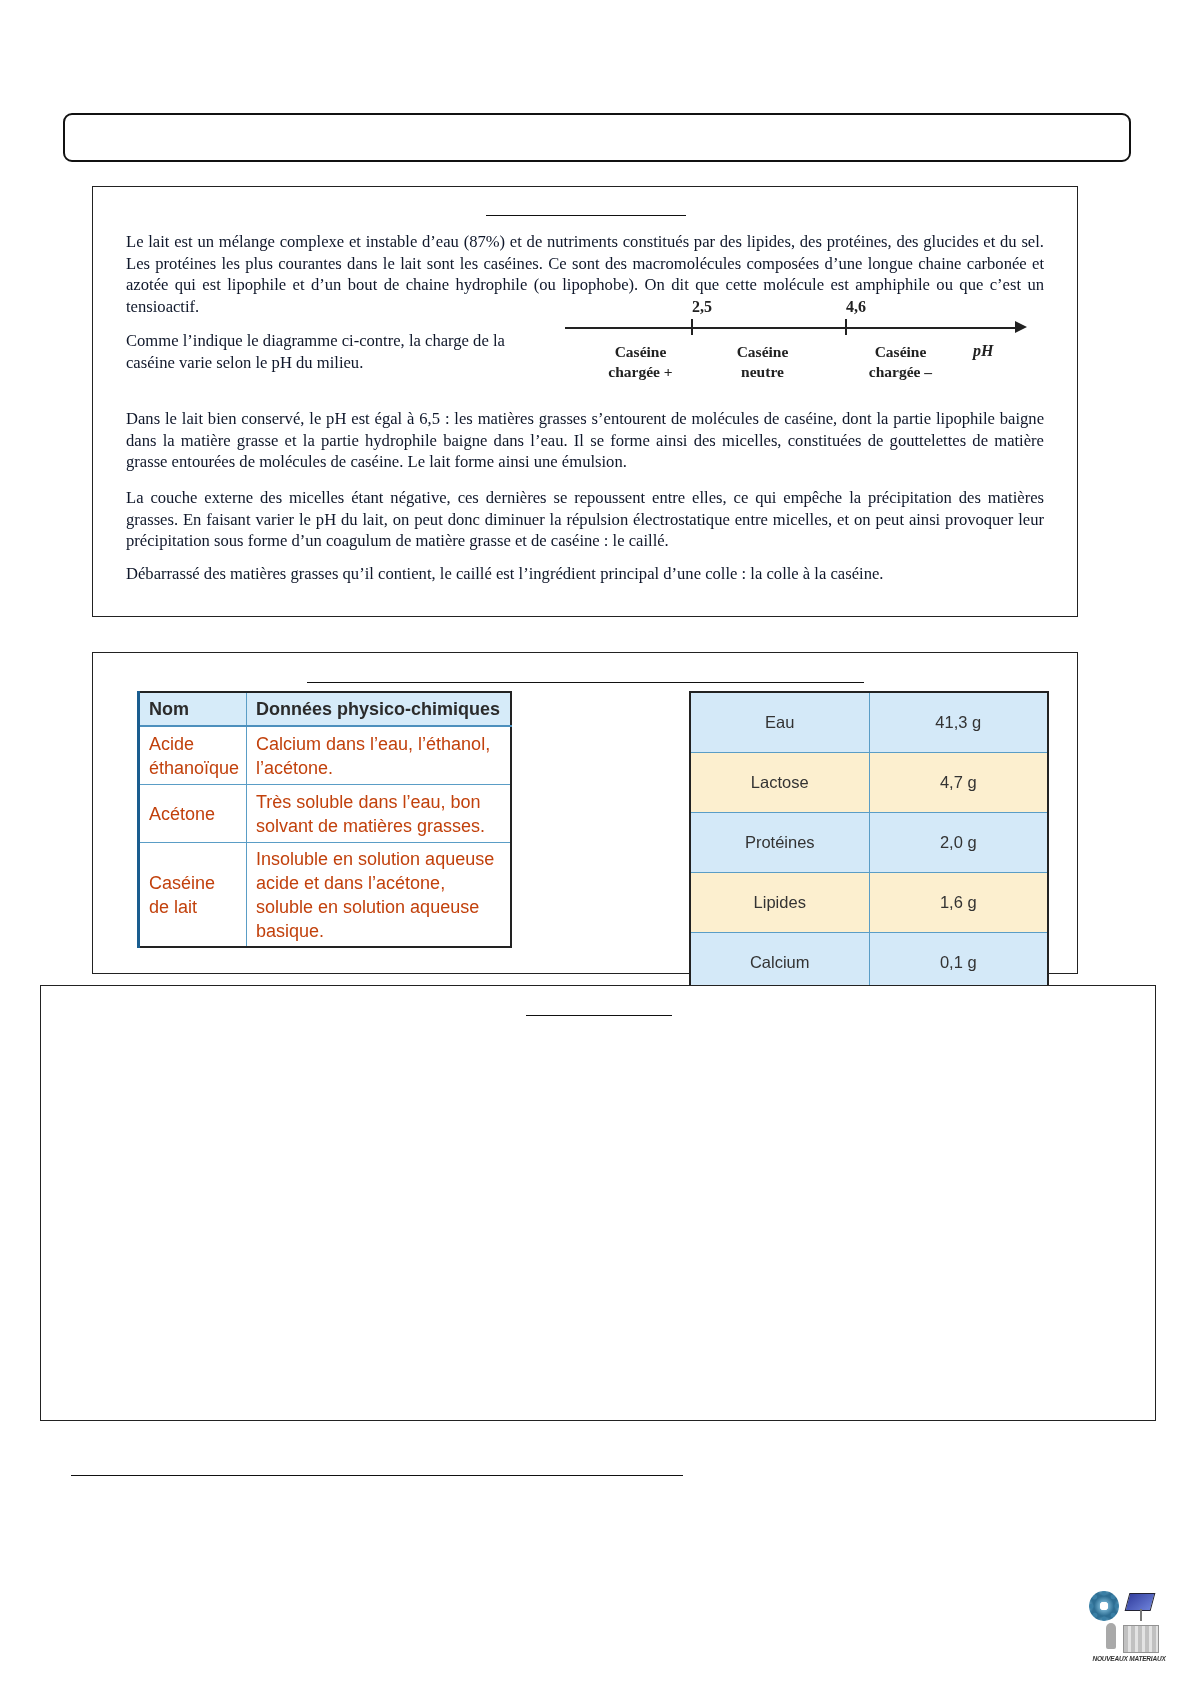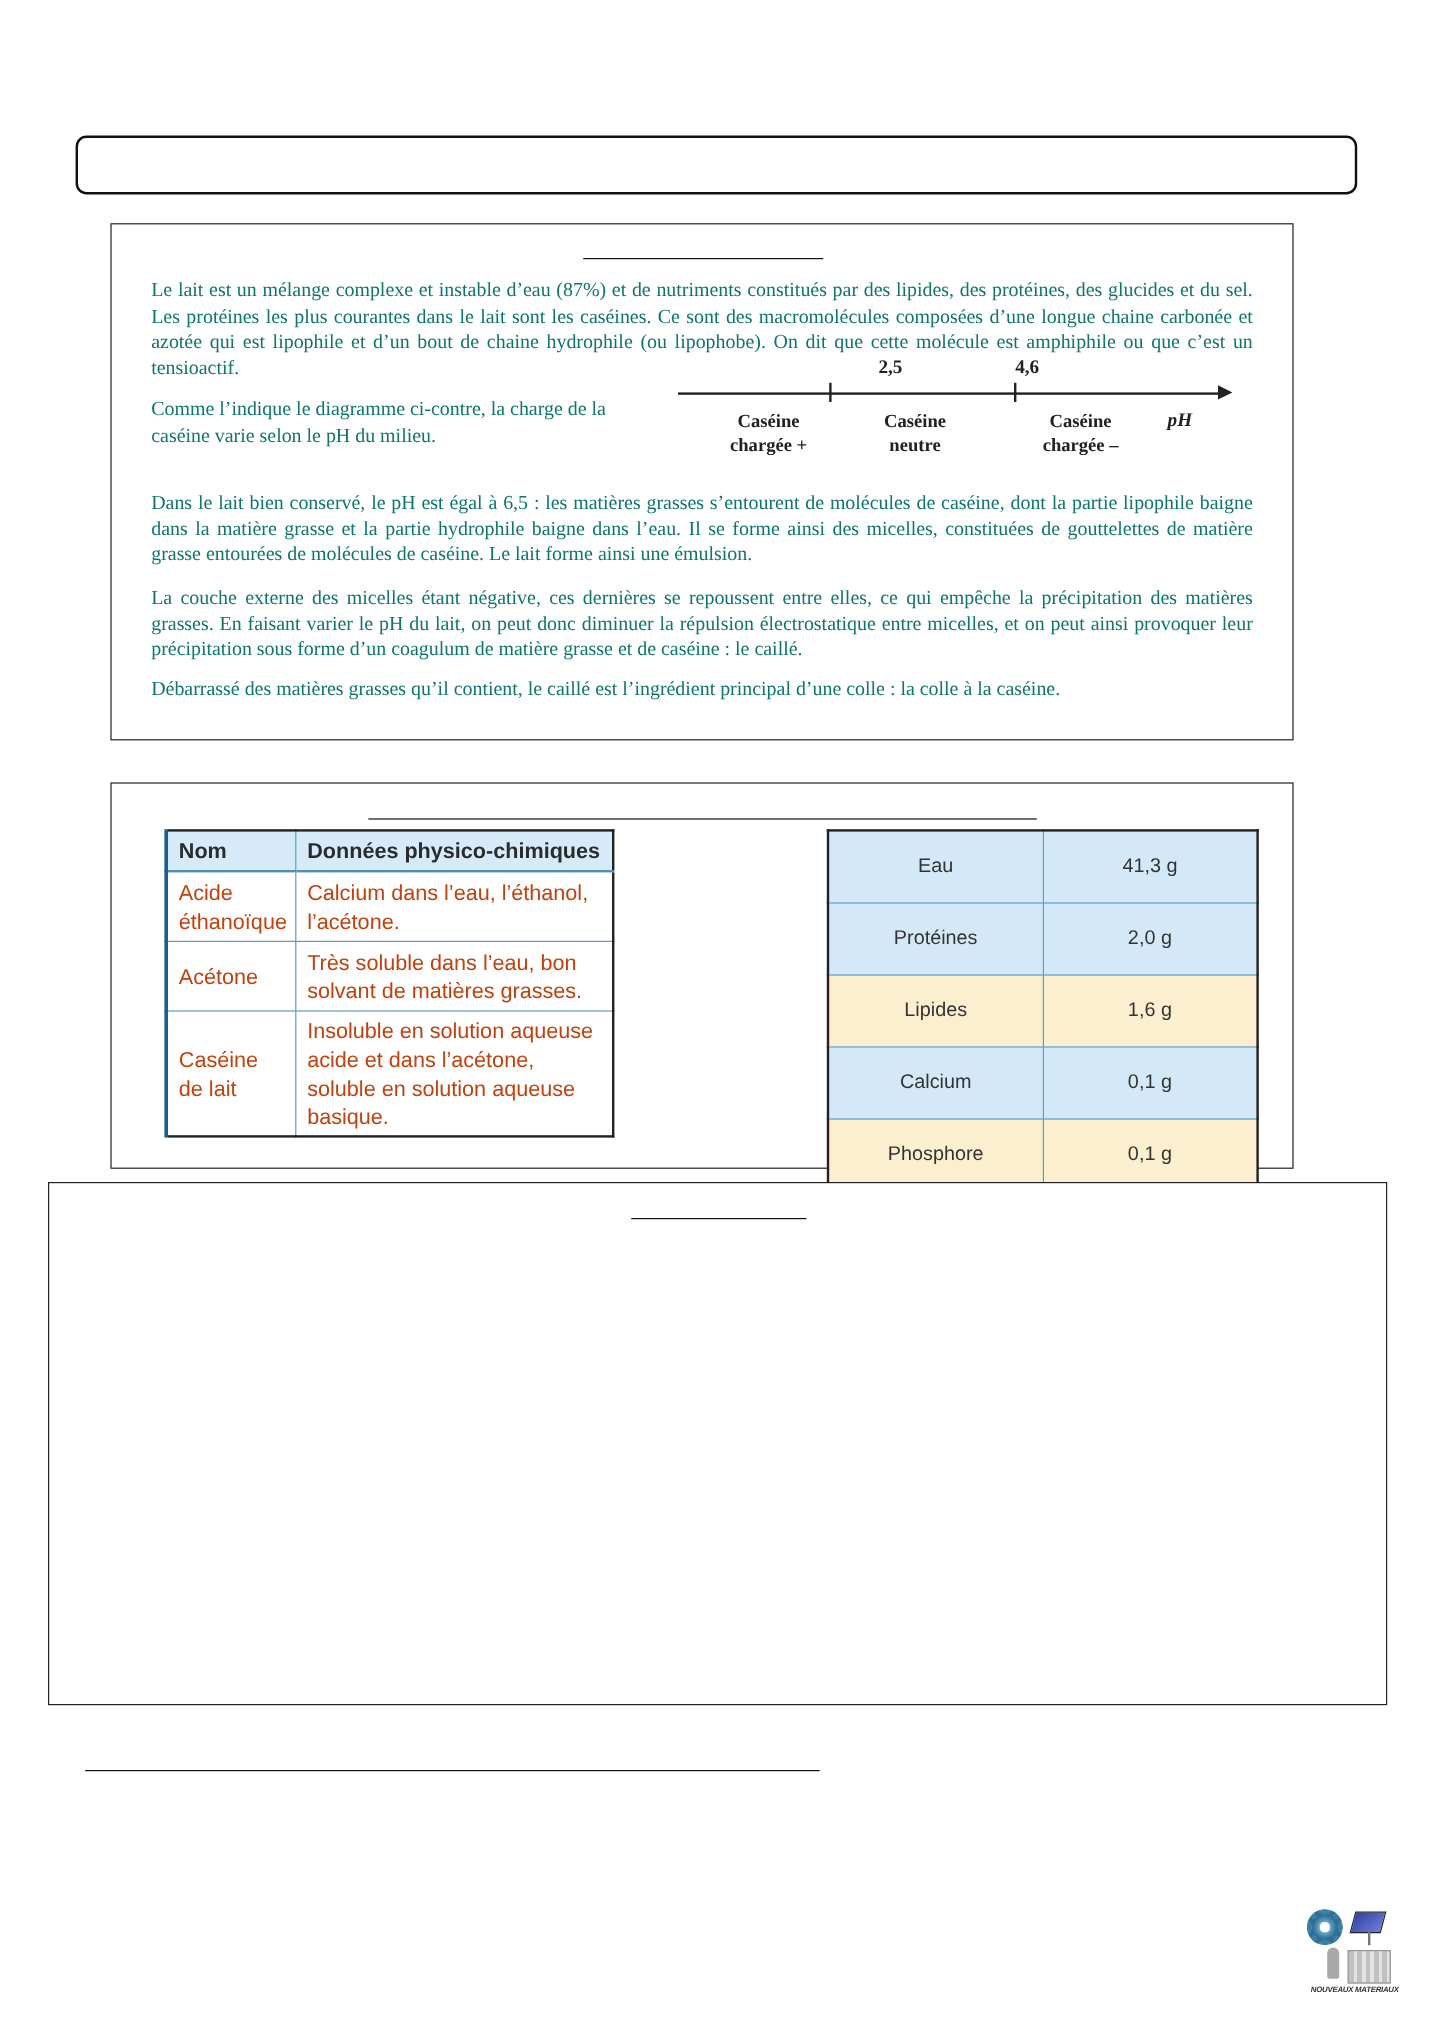--- a/index.html
+++ b/index.html
@@ -10,21 +10,21 @@
     .doc-box { position: absolute; border: 1.5px solid #222; box-sizing: border-box; background: #fff; }
     #doc1 { left: 92px; top: 186px; width: 986px; height: 431px; }
     #doc2 { left: 92px; top: 652px; width: 986px; height: 322px; }
     #doc3 { left: 40px; top: 985px; width: 1116px; height: 436px; }
 
     .heading-line { position: absolute; height: 0; border-top: 1.5px solid #111; }
     #doc1 .heading-line { left: 393px; top: 28px; width: 200px; }
     #doc2 .heading-line { left: 214px; top: 29px; width: 557px; }
     #doc3 .heading-line { left: 485px; top: 29px; width: 146px; }
 
-    .para { position: absolute; left: 33px; width: 918px; font-size: 16.6px; line-height: 21.5px; text-align: justify; margin: 0; color: #0f766e; }
+    .para { position: absolute; left: 33px; width: 918px; font-size: 16.6px; line-height: 21.5px; text-align: justify; margin: 0; color: #0f172a; }
     #p1 { top: 44px; }
     #p2 { top: 143px; width: 400px; text-align: left; }
     #p3 { top: 221px; }
     #p4 { top: 300px; }
     #p5 { top: 376px; }
 
     .ph-diagram { position: absolute; left: 462px; top: 107px; width: 480px; height: 90px; }
     .ph-axis { position: absolute; left: 10px; top: 33px; width: 455px; height: 0; border-top: 2px solid #222; }
     .ph-arrow { position: absolute; left: 460px; top: 27px; width: 0; height: 0; border-left: 12px solid #222; border-top: 6px solid transparent; border-bottom: 6px solid transparent; }
     .ph-tick { position: absolute; top: 25px; width: 0; height: 16px; border-left: 2px solid #222; }
@@ -61,21 +61,21 @@
 <div class="doc-box" id="doc1">
   <div class="heading-line"></div>
   <p class="para" id="p1">Le lait est un mélange complexe et instable d’eau (87%) et de nutriments constitués par des lipides, des protéines, des glucides et du sel. Les protéines les plus courantes dans le lait sont les caséines. Ce sont des macromolécules composées d’une longue chaine carbonée et azotée qui est lipophile et d’un bout de chaine hydrophile (ou lipophobe). On dit que cette molécule est amphiphile ou que c’est un tensioactif.</p>
   <p class="para" id="p2">Comme l’indique le diagramme ci-contre, la charge de la caséine varie selon le pH du milieu.</p>
 
   <div class="ph-diagram">
     <div class="ph-axis"></div>
     <div class="ph-arrow"></div>
     <div class="ph-tick" style="left:136px;"></div>
     <div class="ph-tick" style="left:290px;"></div>
-    <span class="ph-tick-label" style="left:137px;margin-left:40px;">2,5</span>
+    <span class="ph-tick-label" style="left:137px;">2,5</span>
     <span class="ph-tick-label" style="left:291px;">4,6</span>
     <div class="ph-region" style="left:38px; width:95px;">
       <div>Caséine</div>
       <div>chargée +</div>
     </div>
     <div class="ph-region" style="left:160px; width:95px;">
       <div>Caséine</div>
       <div>neutre</div>
     </div>
     <div class="ph-region" style="left:298px; width:95px;">
@@ -113,20 +113,24 @@
     </tr>
   </tbody>
     </table>
 
   <table class="tbl" id="comp-table">
     <tbody>
         <tr class="blue">
       <td style="width:50%;">Eau</td>
       <td>41,3 g</td>
     </tr>
+    <tr class="cream">
+      <td>Lactose</td>
+      <td>4,7 g</td>
+    </tr>
     <tr class="blue">
       <td>Protéines</td>
       <td>2,0 g</td>
     </tr>
     <tr class="cream">
       <td>Lipides</td>
       <td>1,6 g</td>
     </tr>
     <tr class="blue">
       <td>Calcium</td>

